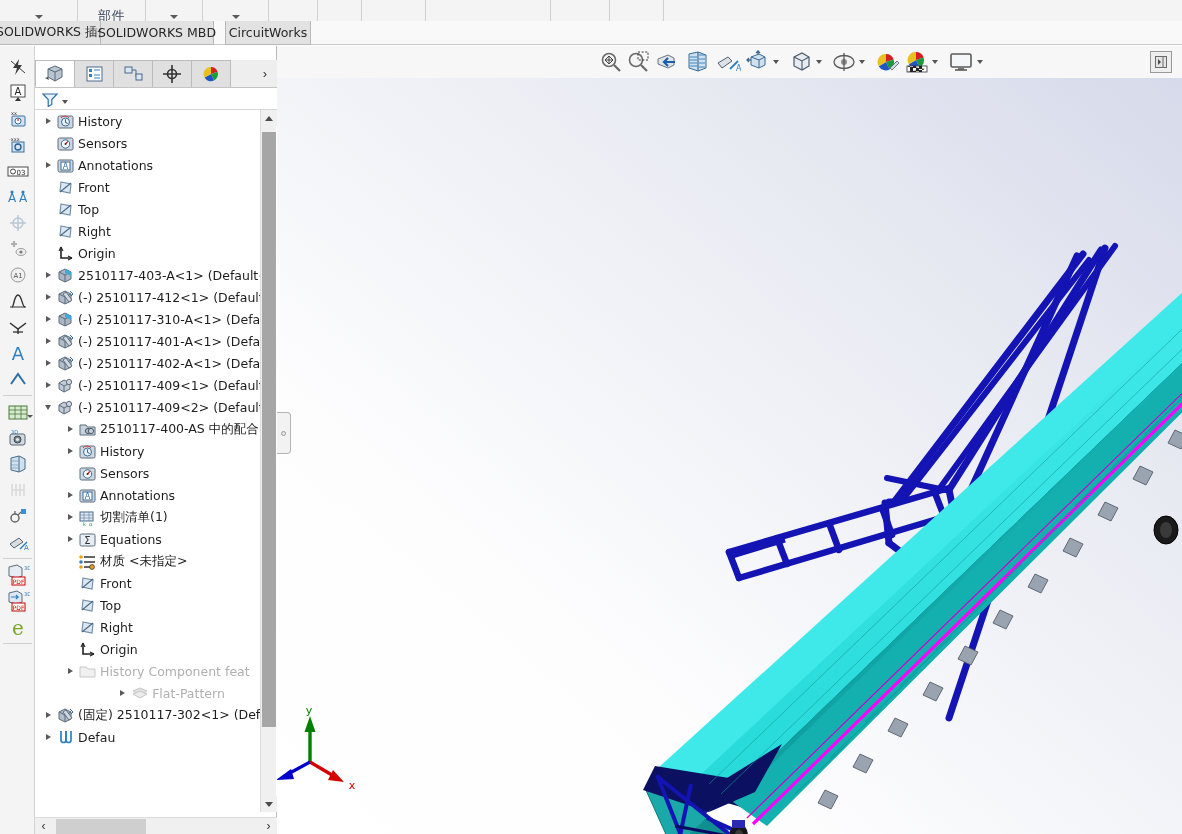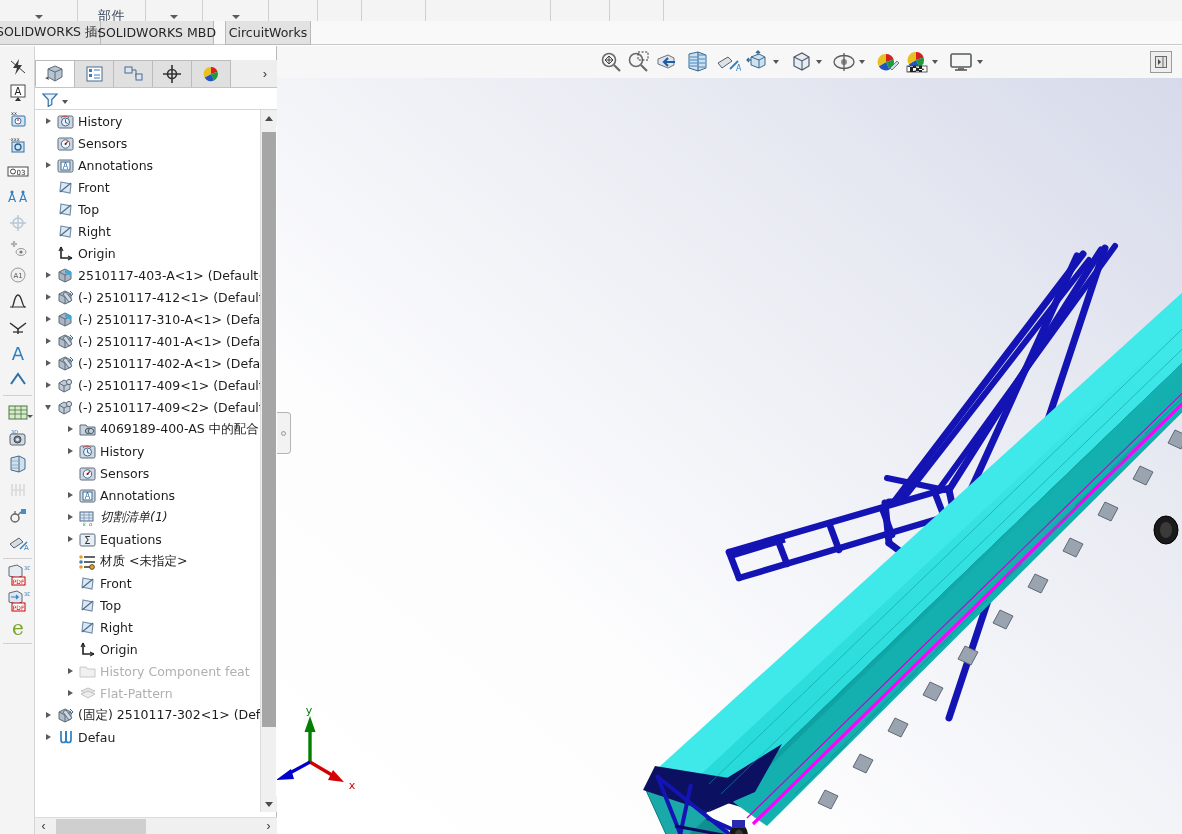--- a/index.html
+++ b/index.html
@@ -623,21 +623,21 @@
           <span class="tw-arrow">
             <span class="ar-r"></span>
           </span>
           <span class="tw-icon">
             <svg width="17" height="17" viewBox="0 0 17 17">
               <path d="M1 4 h6 l1.5 2 h7.5 v8 h-15 Z" fill="#c8d2dc" stroke="#5a6a7a"></path>
               <circle cx="9" cy="10" r="2.6" fill="#aeb8c4" stroke="#4a5a6a"></circle>
               <circle cx="12" cy="10" r="2.6" fill="#c6d0da" stroke="#4a5a6a"></circle>
             </svg>
           </span>
-          <span class="tw-label">4069189-400-AS 中的配合</span>
+          <span class="tw-label">2510117-400-AS 中的配合</span>
         </div>
         <div class="tree-row" style="padding-left: 28px;">
           <span class="tw-arrow">
             <span class="ar-r"></span>
           </span>
           <span class="tw-icon">
             <svg width="17" height="17" viewBox="0 0 17 17">
               <rect x="1" y="3" width="15" height="12" rx="1.5" fill="#cfd8e2" stroke="#5a6a7a"></rect>
               <circle cx="8.5" cy="9" r="4" fill="#eef3f8" stroke="#3a6a92"></circle>
               <path d="M8.5 6.2 v3 l2.2 1.4" stroke="#2f6fa8" stroke-width="1.1" fill="none"></path>
@@ -664,21 +664,21 @@
           </span>
           <span class="tw-icon">
             <svg width="17" height="17" viewBox="0 0 17 17">
               <rect x="1" y="3" width="15" height="12" rx="1.5" fill="#cfd8e2" stroke="#5a6a7a"></rect>
               <rect x="4" y="5" width="9" height="8" fill="#fff" stroke="#3a6a92"></rect>
               <text x="8.5" y="12" font-size="8" text-anchor="middle" fill="#2f6fa8" font-family="DejaVu Sans">A</text>
             </svg>
           </span>
           <span class="tw-label">Annotations</span>
         </div>
-        <div class="tree-row" style="padding-left: 28px; font-style: italic;">
+        <div class="tree-row" style="padding-left: 28px;">
           <span class="tw-arrow">
             <span class="ar-r"></span>
           </span>
           <span class="tw-icon">
             <svg width="18" height="17" viewBox="0 0 18 17">
               <rect x="2" y="3" width="13" height="9" fill="#dfe9f3" stroke="#4a6a88"></rect>
               <path d="M2 6 h13 M2 9 h13 M6 3 v9 M11 3 v9" stroke="#6f8ba6" stroke-width=".7"></path>
               <text x="5" y="17" font-size="5" fill="#1a8a4a" font-family="DejaVu Sans">k</text>
               <text x="11" y="17" font-size="5" fill="#1a8a4a" font-family="DejaVu Sans">g</text>
             </svg>
@@ -755,21 +755,21 @@
           <span class="tw-arrow">
             <span class="ar-r"></span>
           </span>
           <span class="tw-icon">
             <svg width="17" height="17" viewBox="0 0 17 17">
               <path d="M1 4 h6 l1.5 2 h7.5 v8 h-15 Z" fill="#f0f0f0" stroke="#c8c8c8"></path>
             </svg>
           </span>
           <span class="tw-label">History Component feat</span>
         </div>
-        <div class="tree-row dim" style="padding-left: 28px;">
+        <div class="tree-row dim" style="padding-left: 28px; justify-content: center;">
           <span class="tw-arrow">
             <span class="ar-r"></span>
           </span>
           <span class="tw-icon">
             <svg width="17" height="17" viewBox="0 0 17 17">
               <path d="M2 6 L9 3 L16 6 L9 10 Z" fill="#e4e4e4" stroke="#c4c4c4"></path>
               <path d="M2 9 L9 6 L16 9 L9 13 Z" fill="#ececec" stroke="#c4c4c4"></path>
             </svg>
           </span>
           <span class="tw-label">Flat-Pattern</span>

